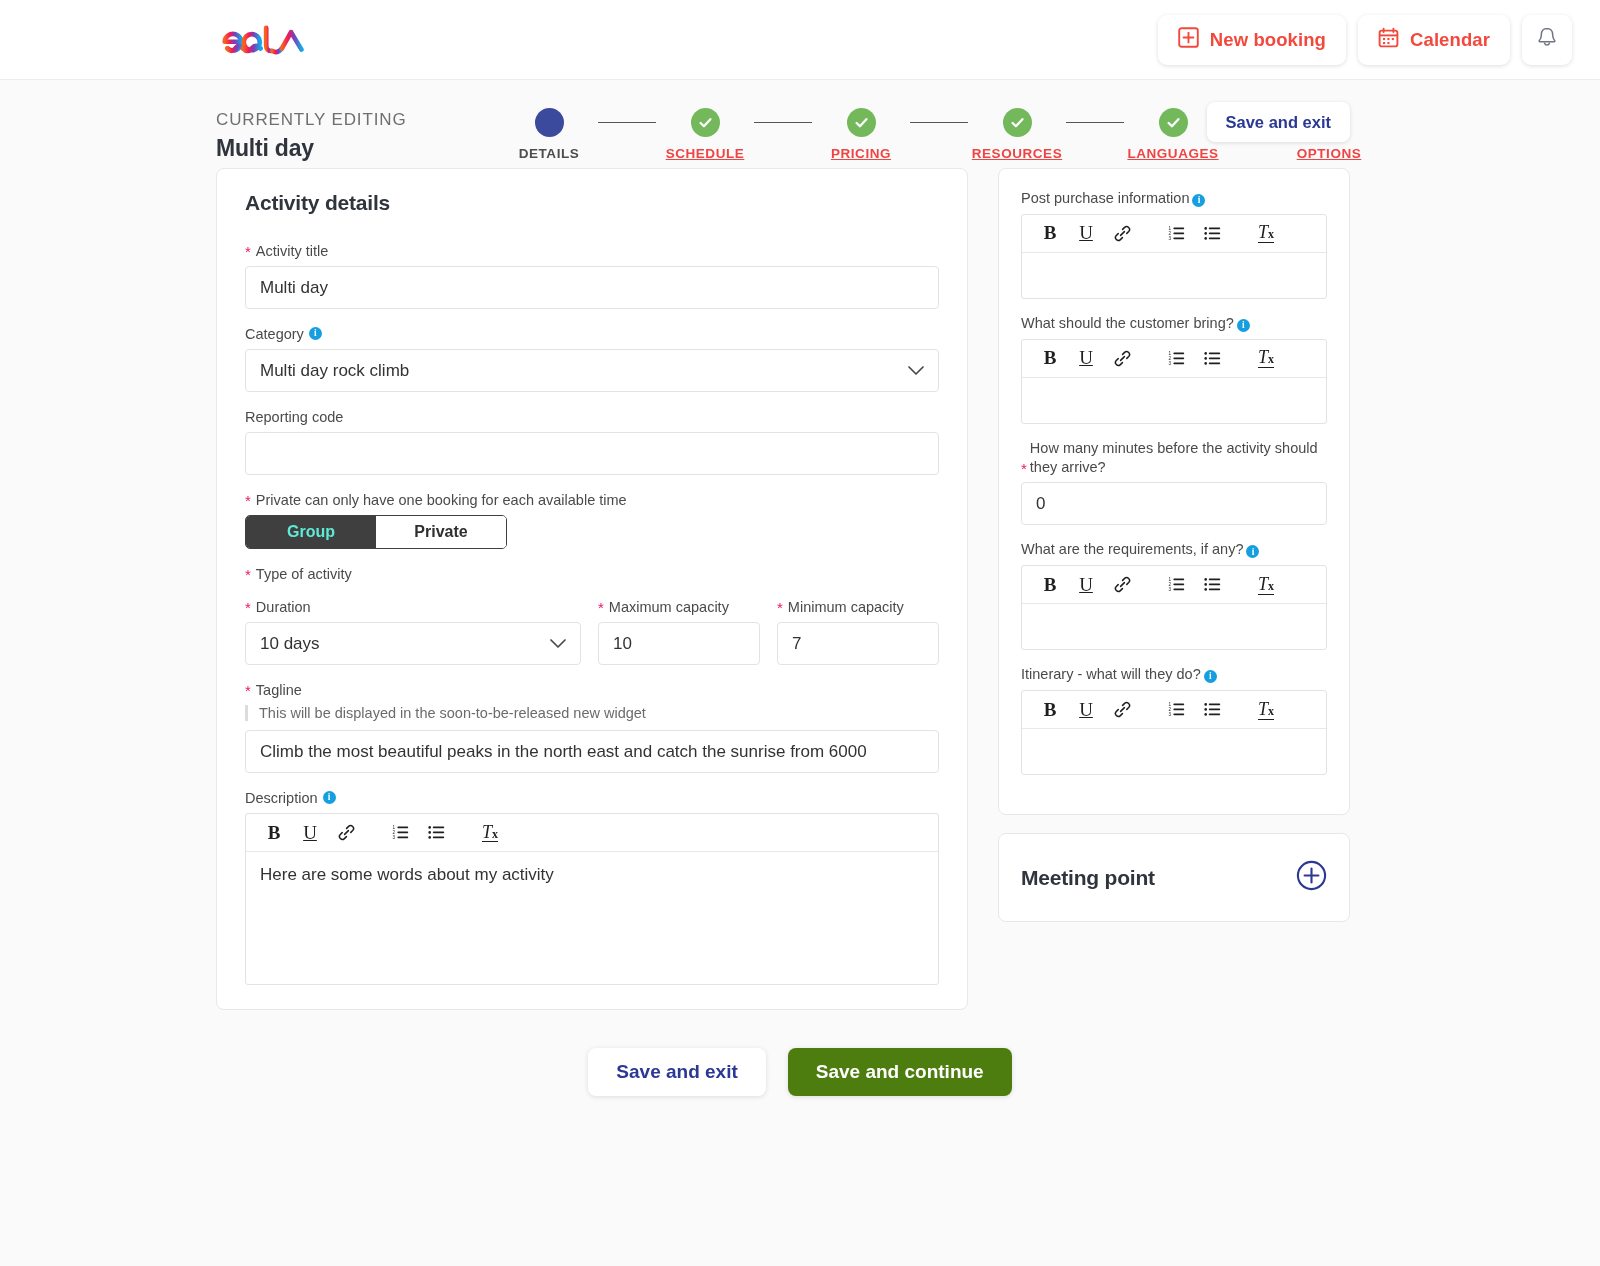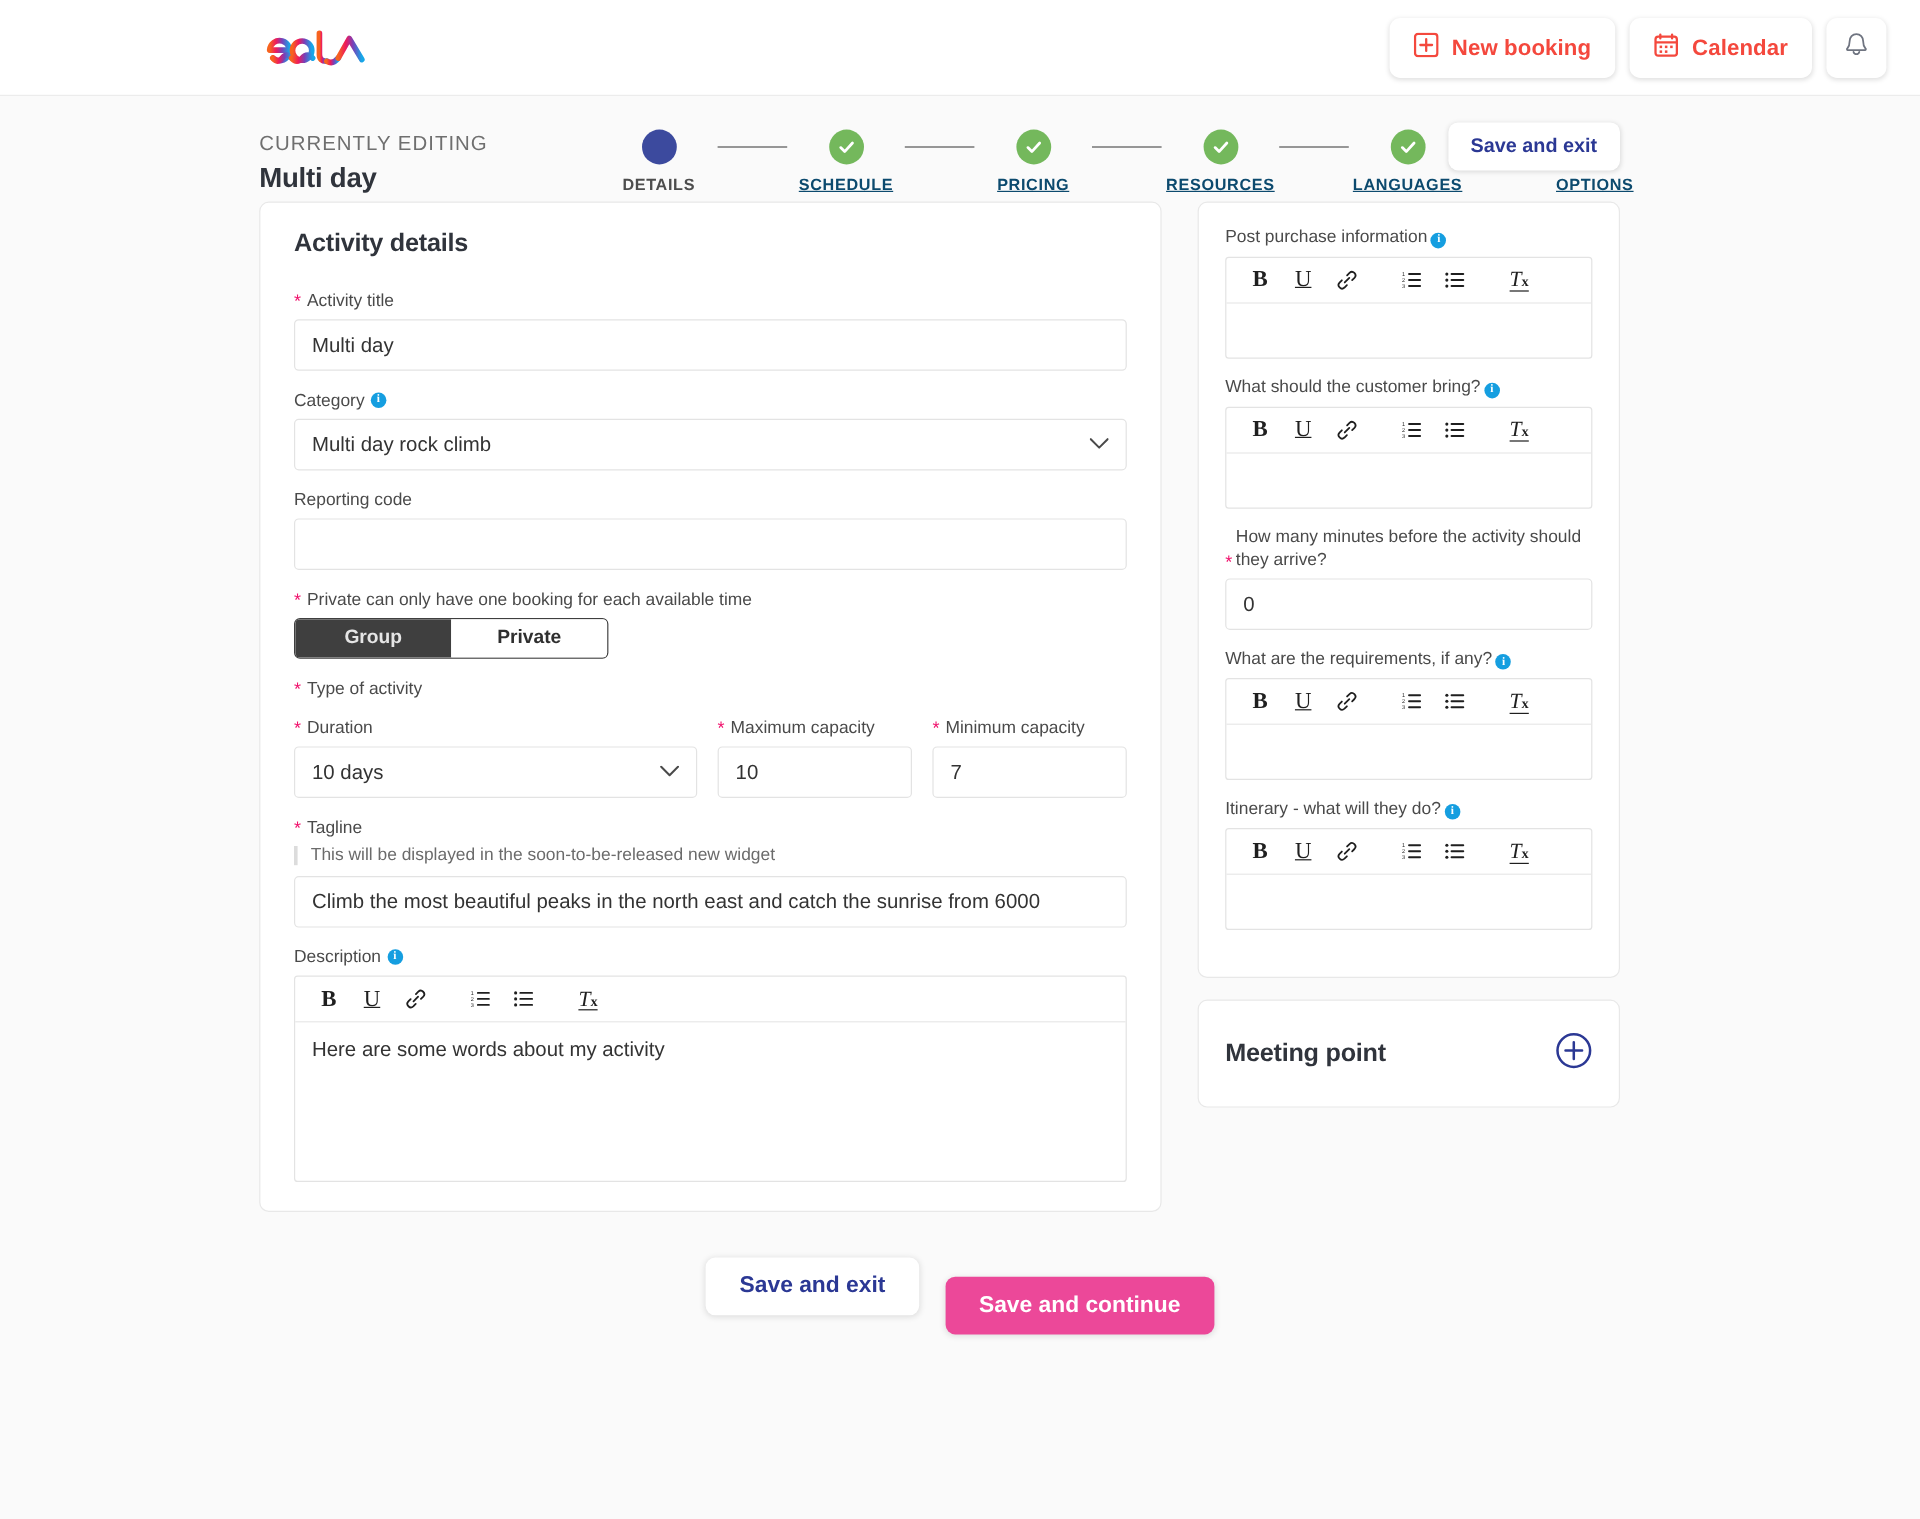--- a/index.html
+++ b/index.html
@@ -89,21 +89,21 @@
   .step-dot svg { display: block; }
   .step-label {
     margin-top: 9px;
     font-size: 13.5px;
     font-weight: bold;
     letter-spacing: .55px;
     color: #4d4d4d;
     white-space: nowrap;
     text-transform: uppercase;
   }
-  .step-label.link { text-decoration: underline; cursor: pointer; color:#0c4a6e; }
+  .step-label.link { text-decoration: underline; cursor: pointer; color:#ef4444; }
   .step-line {
     width: 58px; height: 1px; background: #555; margin-top: 14px;
     flex: none;
   }
 
   .save-exit-top {
     position: absolute;
     right: 250px;
     top: 22px;
     background: #fff;
@@ -202,21 +202,21 @@
   }
   .toggle-btn {
     min-width: 130px;
     display: flex; align-items: center; justify-content: center;
     font-size: 16px; font-weight: bold;
     cursor: pointer;
     background: #fff; color: #2f2f2f;
     border: none;
     font-family: "Liberation Sans", sans-serif;
   }
-  .toggle-btn.on { background: #3f3f3f; color: #e5e5e5; }
+  .toggle-btn.on { background: #3f3f3f; color: #5eead4; }
 
   .row3 { display: flex; gap: 17px; }
   .row3 .c1 { width: 336px; }
   .row3 .c2 { width: 162px; }
   .row3 .c3 { width: 162px; }
 
   .helper {
     font-size: 14.5px;
     color: #6b6b6b;
     border-left: 3px solid #dcdcdc;
@@ -276,25 +276,25 @@
     margin-top: 38px;
   }
   .btn-ghost {
     background: #fff; border: none; border-radius: 8px;
     box-shadow: 0 1px 5px rgba(0,0,0,.12);
     height: 48px; padding: 0 28px;
     color: #2b3894; font-size: 19px; font-weight: bold;
     cursor: pointer; font-family: "Liberation Sans", sans-serif;
   }
   .btn-primary {
-    background: #ec4899; border: none; border-radius: 8px;
+    background: #4d7c0f; border: none; border-radius: 8px;
     box-shadow: 0 1px 5px rgba(0,0,0,.12);
     height: 48px; padding: 0 28px;
     color: #fff; font-size: 19px; font-weight: bold;
-    cursor: pointer; font-family: "Liberation Sans", sans-serif; margin-top: 16px;
+    cursor: pointer; font-family: "Liberation Sans", sans-serif;
   }
 </style>
 </head>
 <body>
 
 <div class="topbar">
   <div>
     <svg class="logo" viewBox="0 0 110 48" aria-hidden="true">
       <defs>
         <linearGradient id="lg" x1="0" y1="0" x2="1" y2="0">

